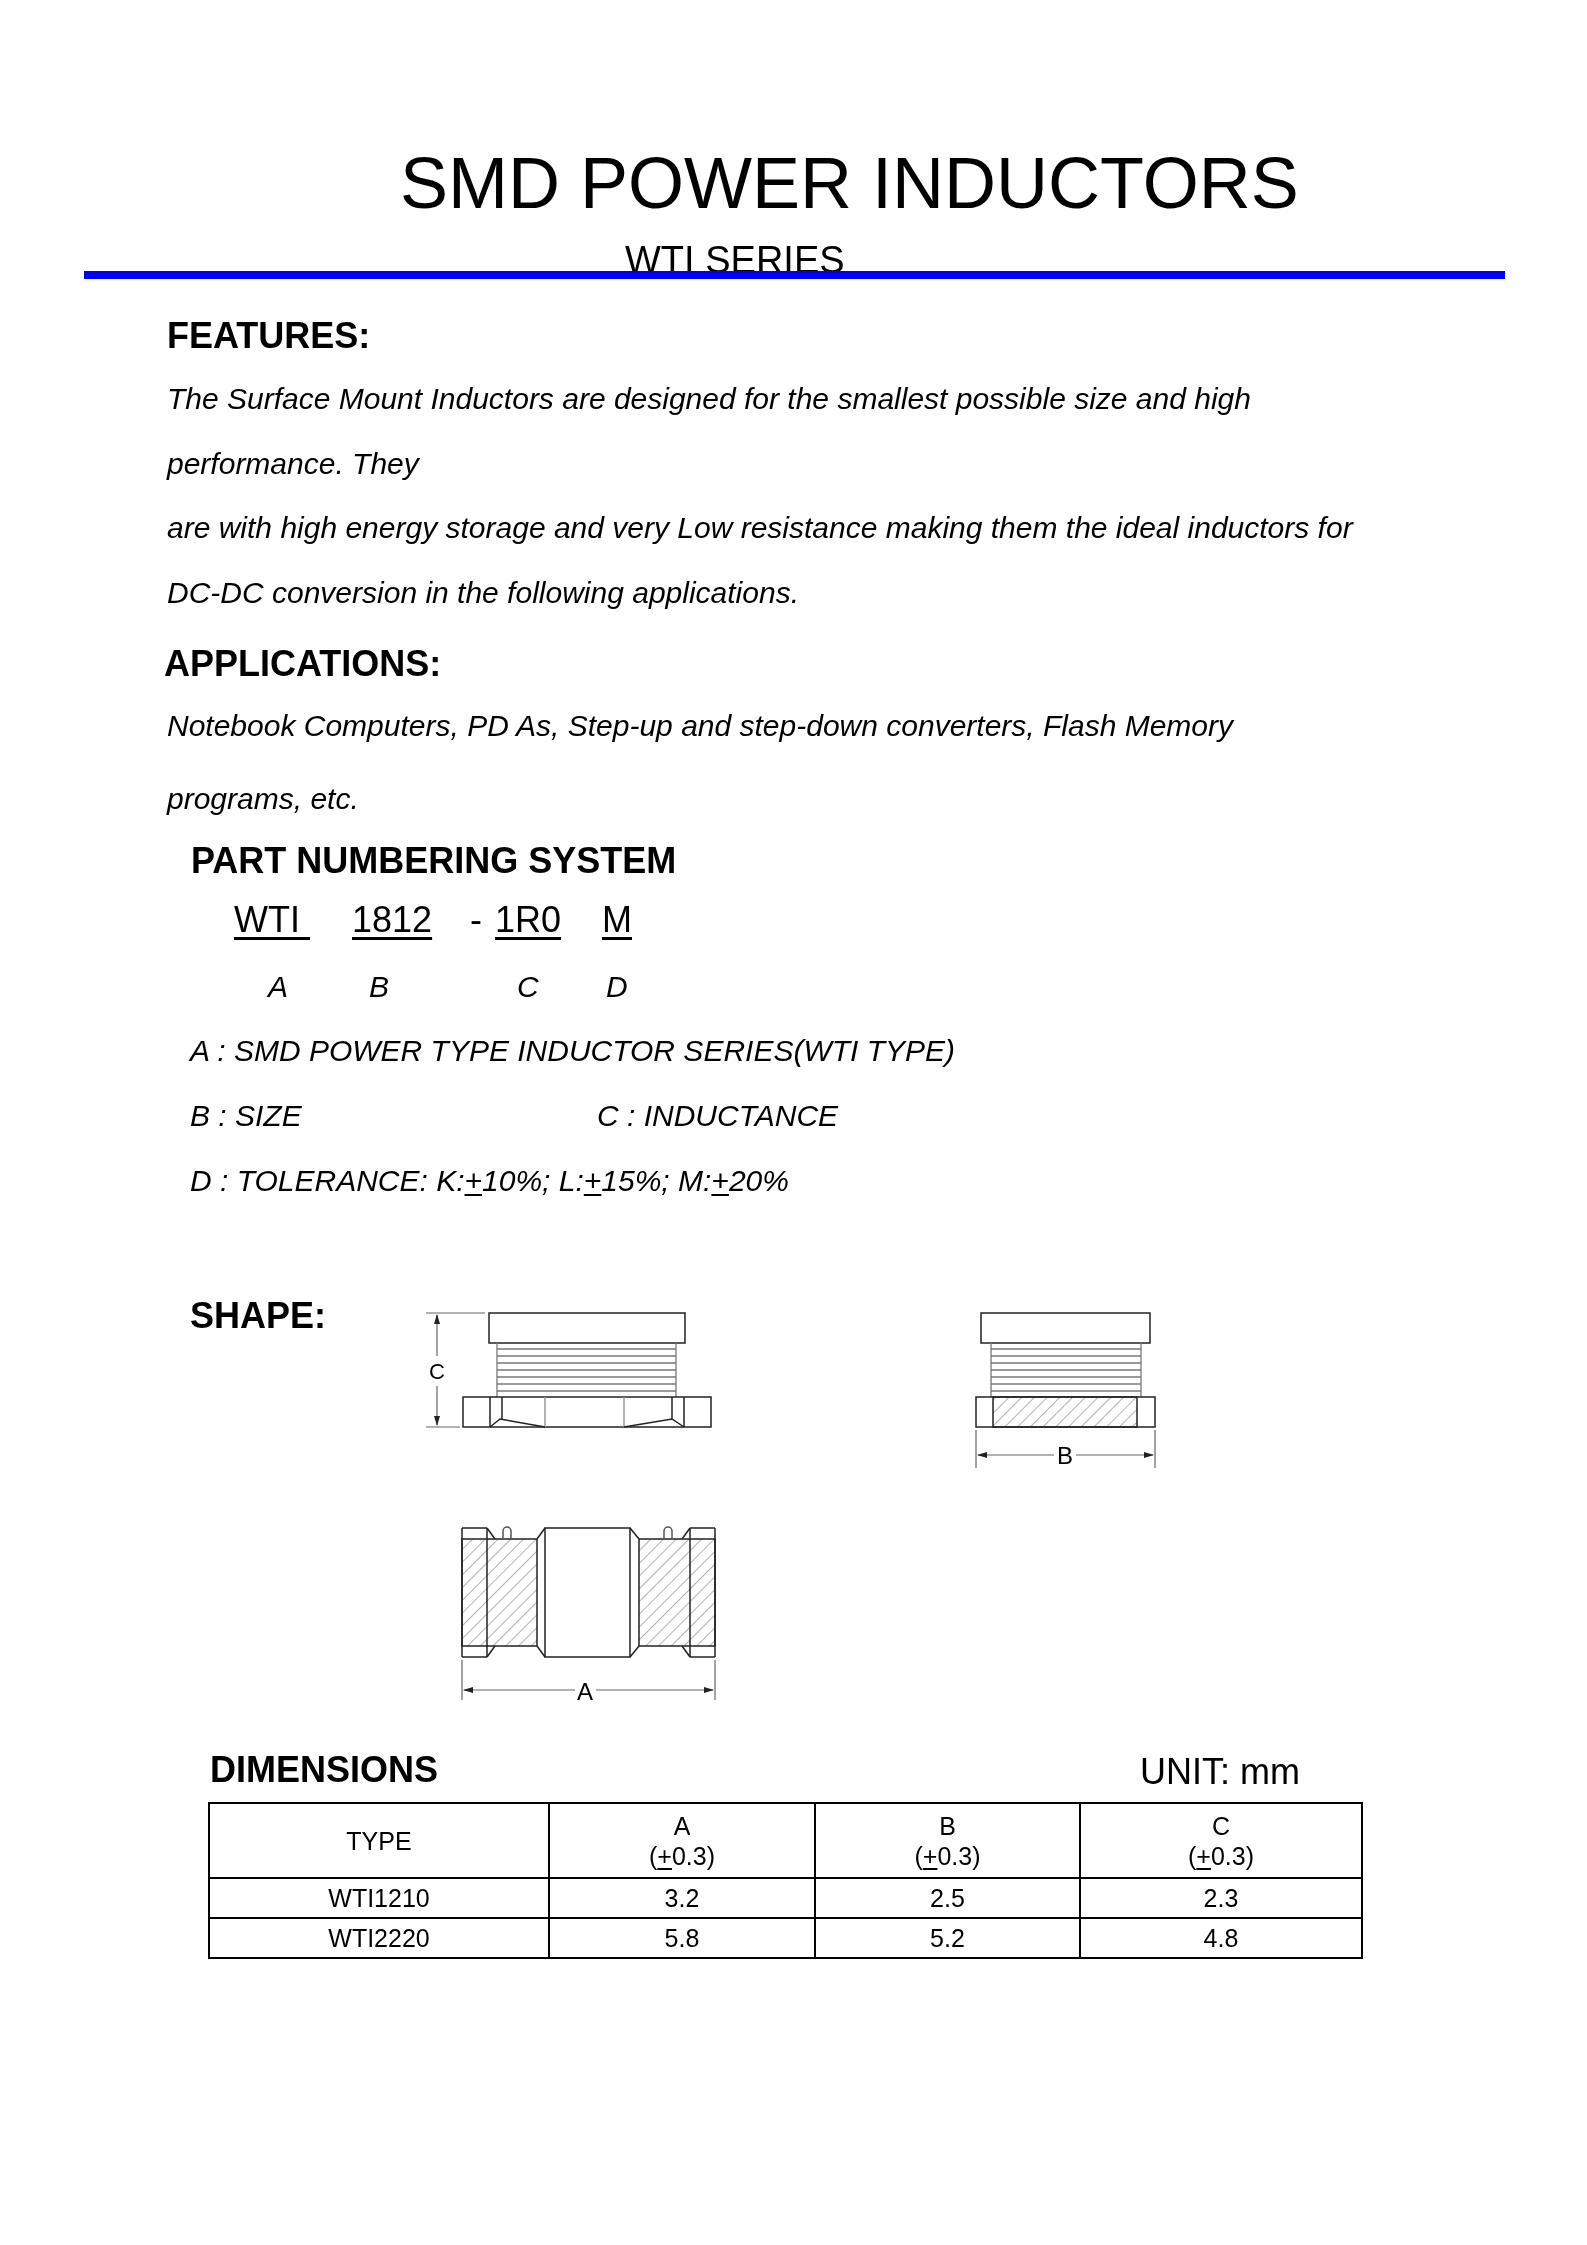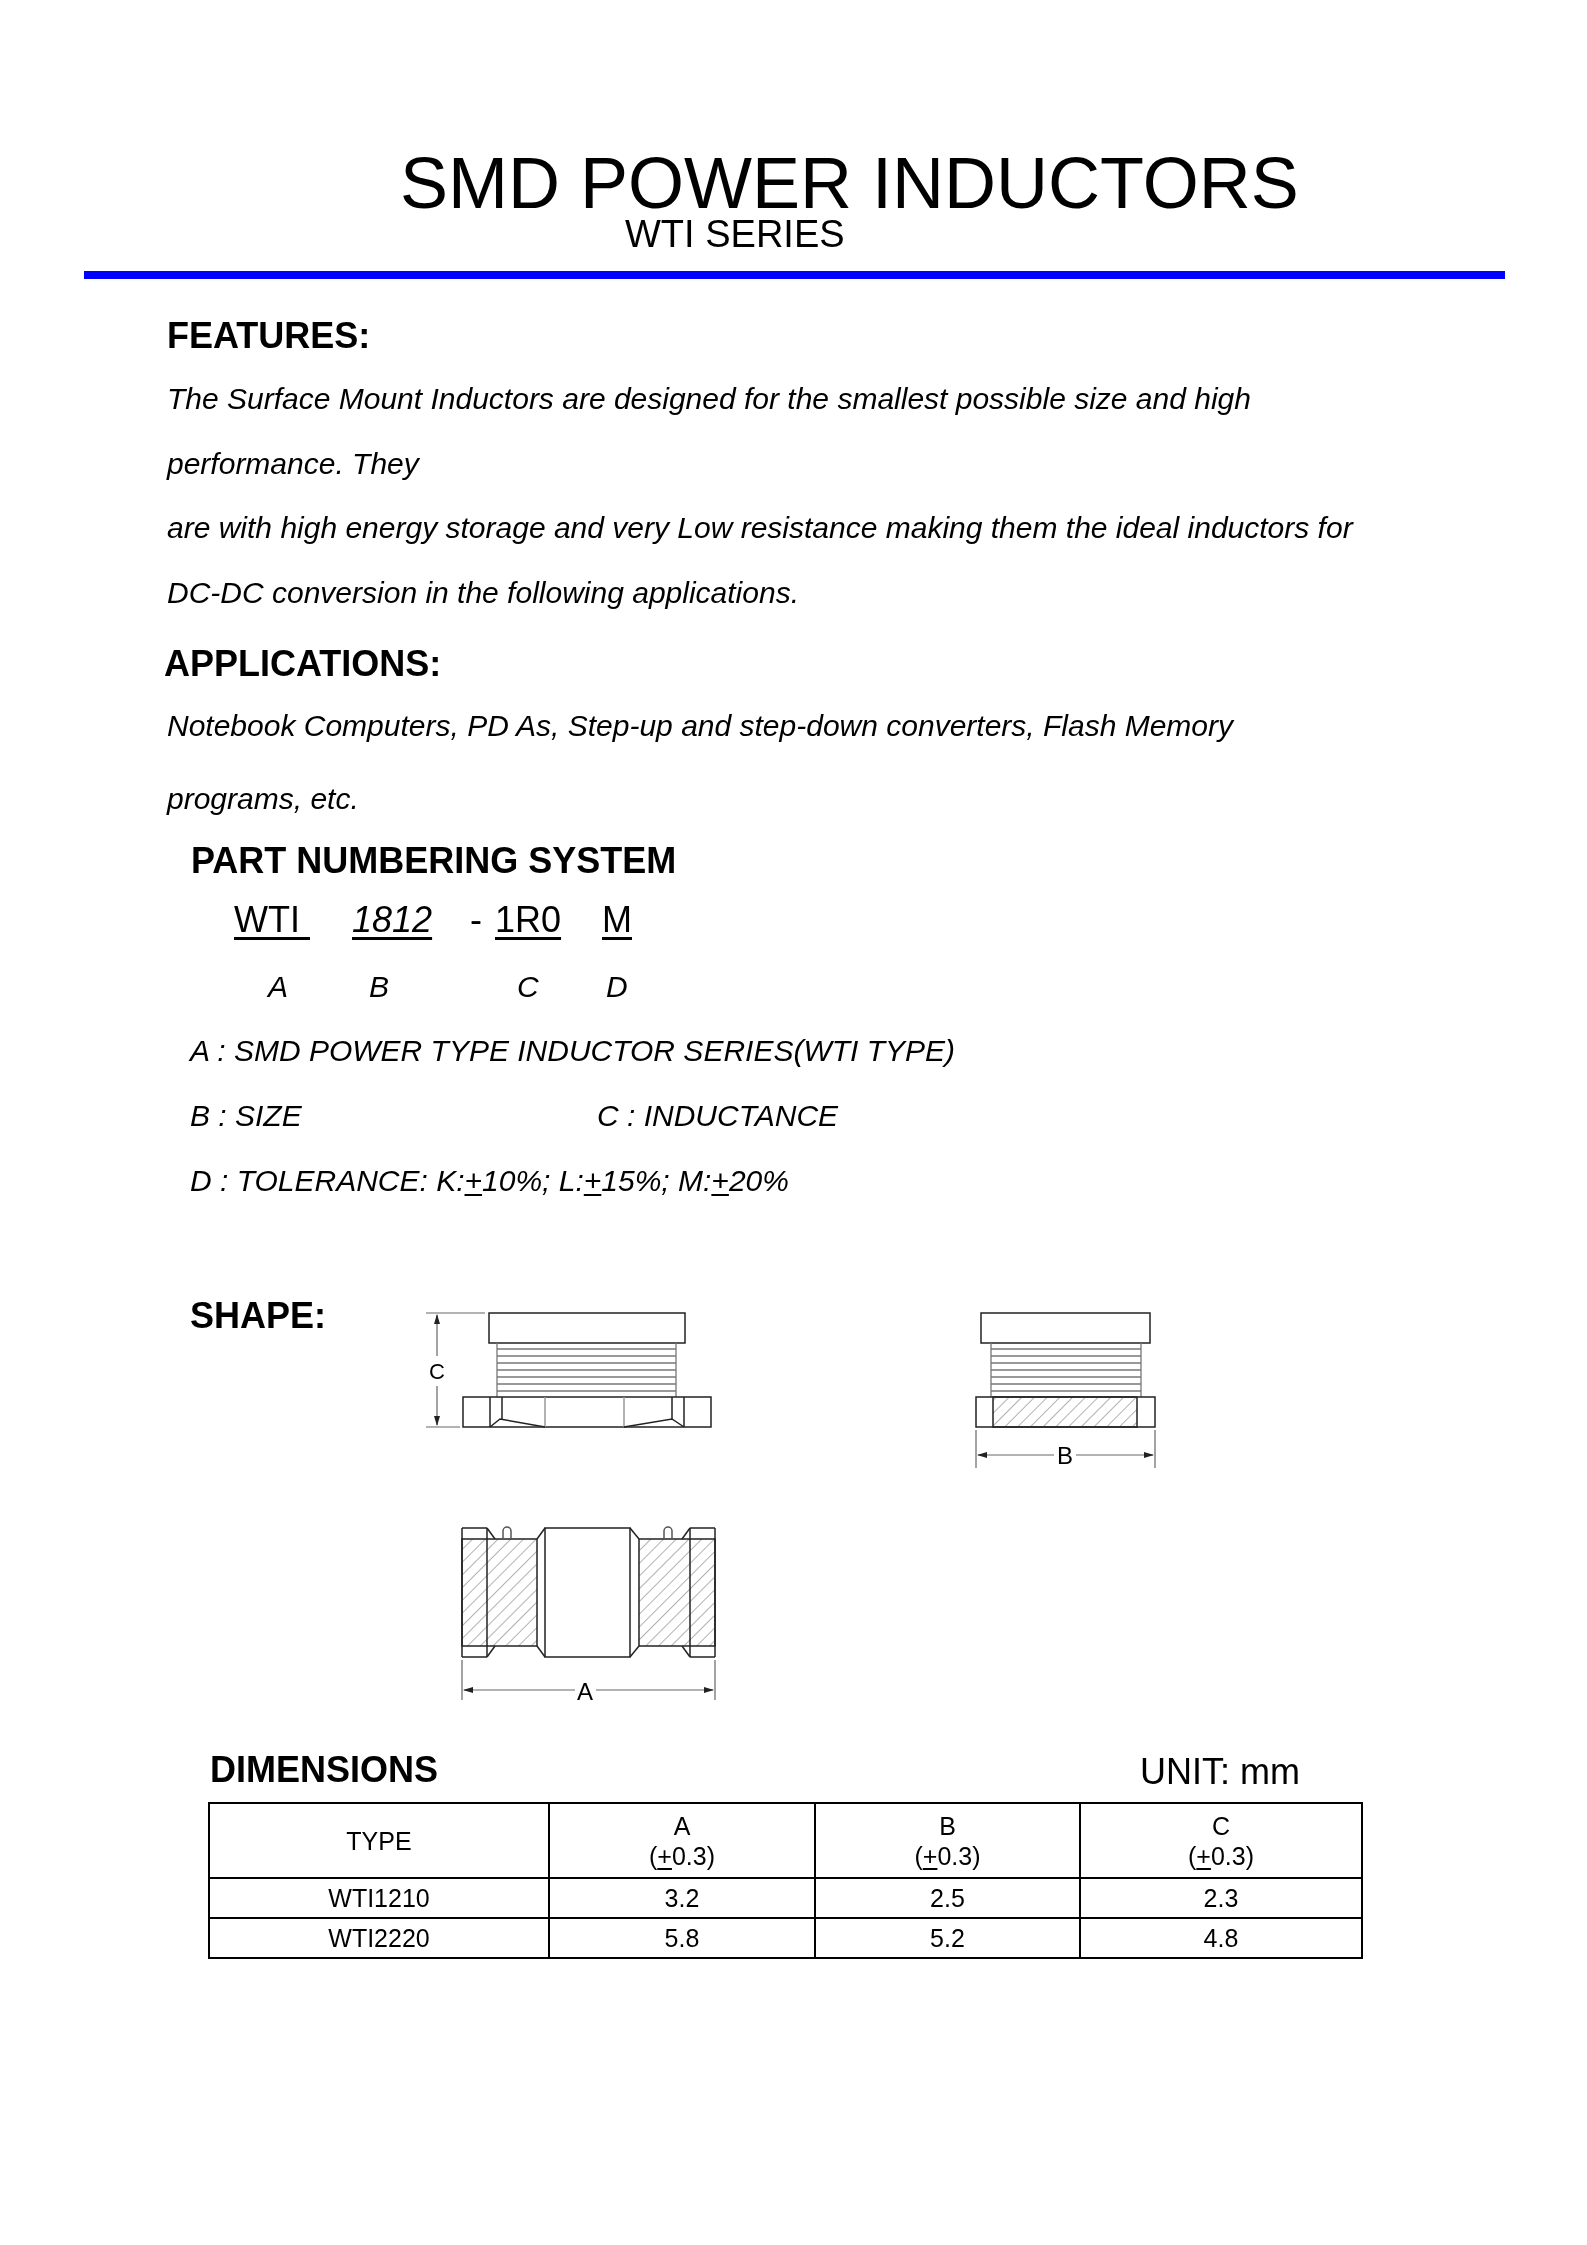--- a/index.html
+++ b/index.html
@@ -1,20 +1,20 @@
 <!DOCTYPE html>
 <html><head>
 <meta charset="utf-8">
 <style>
   html, body { margin: 0; padding: 0; background: #ffffff; }
   body { width: 1587px; height: 2245px; position: relative; overflow: hidden;
          font-family: "Liberation Sans", sans-serif; color: #000; }
   .abs { position: absolute; white-space: nowrap; }
   .title { left: 400px; top: 142px; font-size: 72px; line-height: 82px; }
-  .subtitle { left: 625px; top: 213px; font-size: 38px; line-height: 42px; }
+  .subtitle { left: 625px; top: 239px; font-size: 38px; line-height: 42px; }
   .rule { left: 84px; top: 271px; width: 1421px; height: 8px; background: #0000ff; }
   .h { font-weight: bold; font-size: 36px; line-height: 40px; }
   .body { font-size: 30px; line-height: 34px; font-style: italic; }
   .u { text-decoration: underline; text-decoration-thickness: 3px; text-underline-offset: 5px; }
   .pm { text-decoration: underline; text-decoration-thickness: 2px; text-underline-offset: 3px; }
   .pn { font-size: 36px; line-height: 40px; }
   table.dims { position: absolute; left: 208px; top: 1802px; border-collapse: collapse;
                font-size: 25px; }
   table.dims td, table.dims th { border: 2px solid #000; text-align: center; font-weight: normal;
                padding: 0; }
@@ -34,21 +34,21 @@
 <div class="abs body" style="left:167px;top:447px;">performance. They</div>
 <div class="abs body" style="left:167px;top:511px;">are with high energy storage and very Low resistance making them the ideal inductors for</div>
 <div class="abs body" style="left:167px;top:576px;">DC-DC conversion in the following applications.</div>
 
 <div class="abs h" style="left:164px;top:644px;">APPLICATIONS:</div>
 <div class="abs body" style="left:167px;top:709px;">Notebook Computers, PD As, Step-up and step-down converters, Flash Memory</div>
 <div class="abs body" style="left:167px;top:774px;margin-top:8px;">programs, etc.</div>
 
 <div class="abs h" style="left:191px;top:841px;">PART NUMBERING SYSTEM</div>
 <div class="abs pn" style="left:234px;top:900px;"><span class="u">WTI</span><span class="u">&nbsp;</span></div>
-<div class="abs pn u" style="left:352px;top:900px;font-style:italic;">1812</div>
+<div class="abs pn u" style="left:352px;top:900px;">1812</div>
 <div class="abs pn" style="left:470px;top:900px;">-</div>
 <div class="abs pn u" style="left:495px;top:900px;">1R0</div>
 <div class="abs pn u" style="left:602px;top:900px;">M</div>
 
 <div class="abs body" style="left:268px;top:970px;">A</div>
 <div class="abs body" style="left:369px;top:970px;">B</div>
 <div class="abs body" style="left:517px;top:970px;">C</div>
 <div class="abs body" style="left:606px;top:970px;">D</div>
 
 <div class="abs body" style="left:190px;top:1034px;">A : SMD POWER TYPE INDUCTOR SERIES(WTI TYPE)</div>

